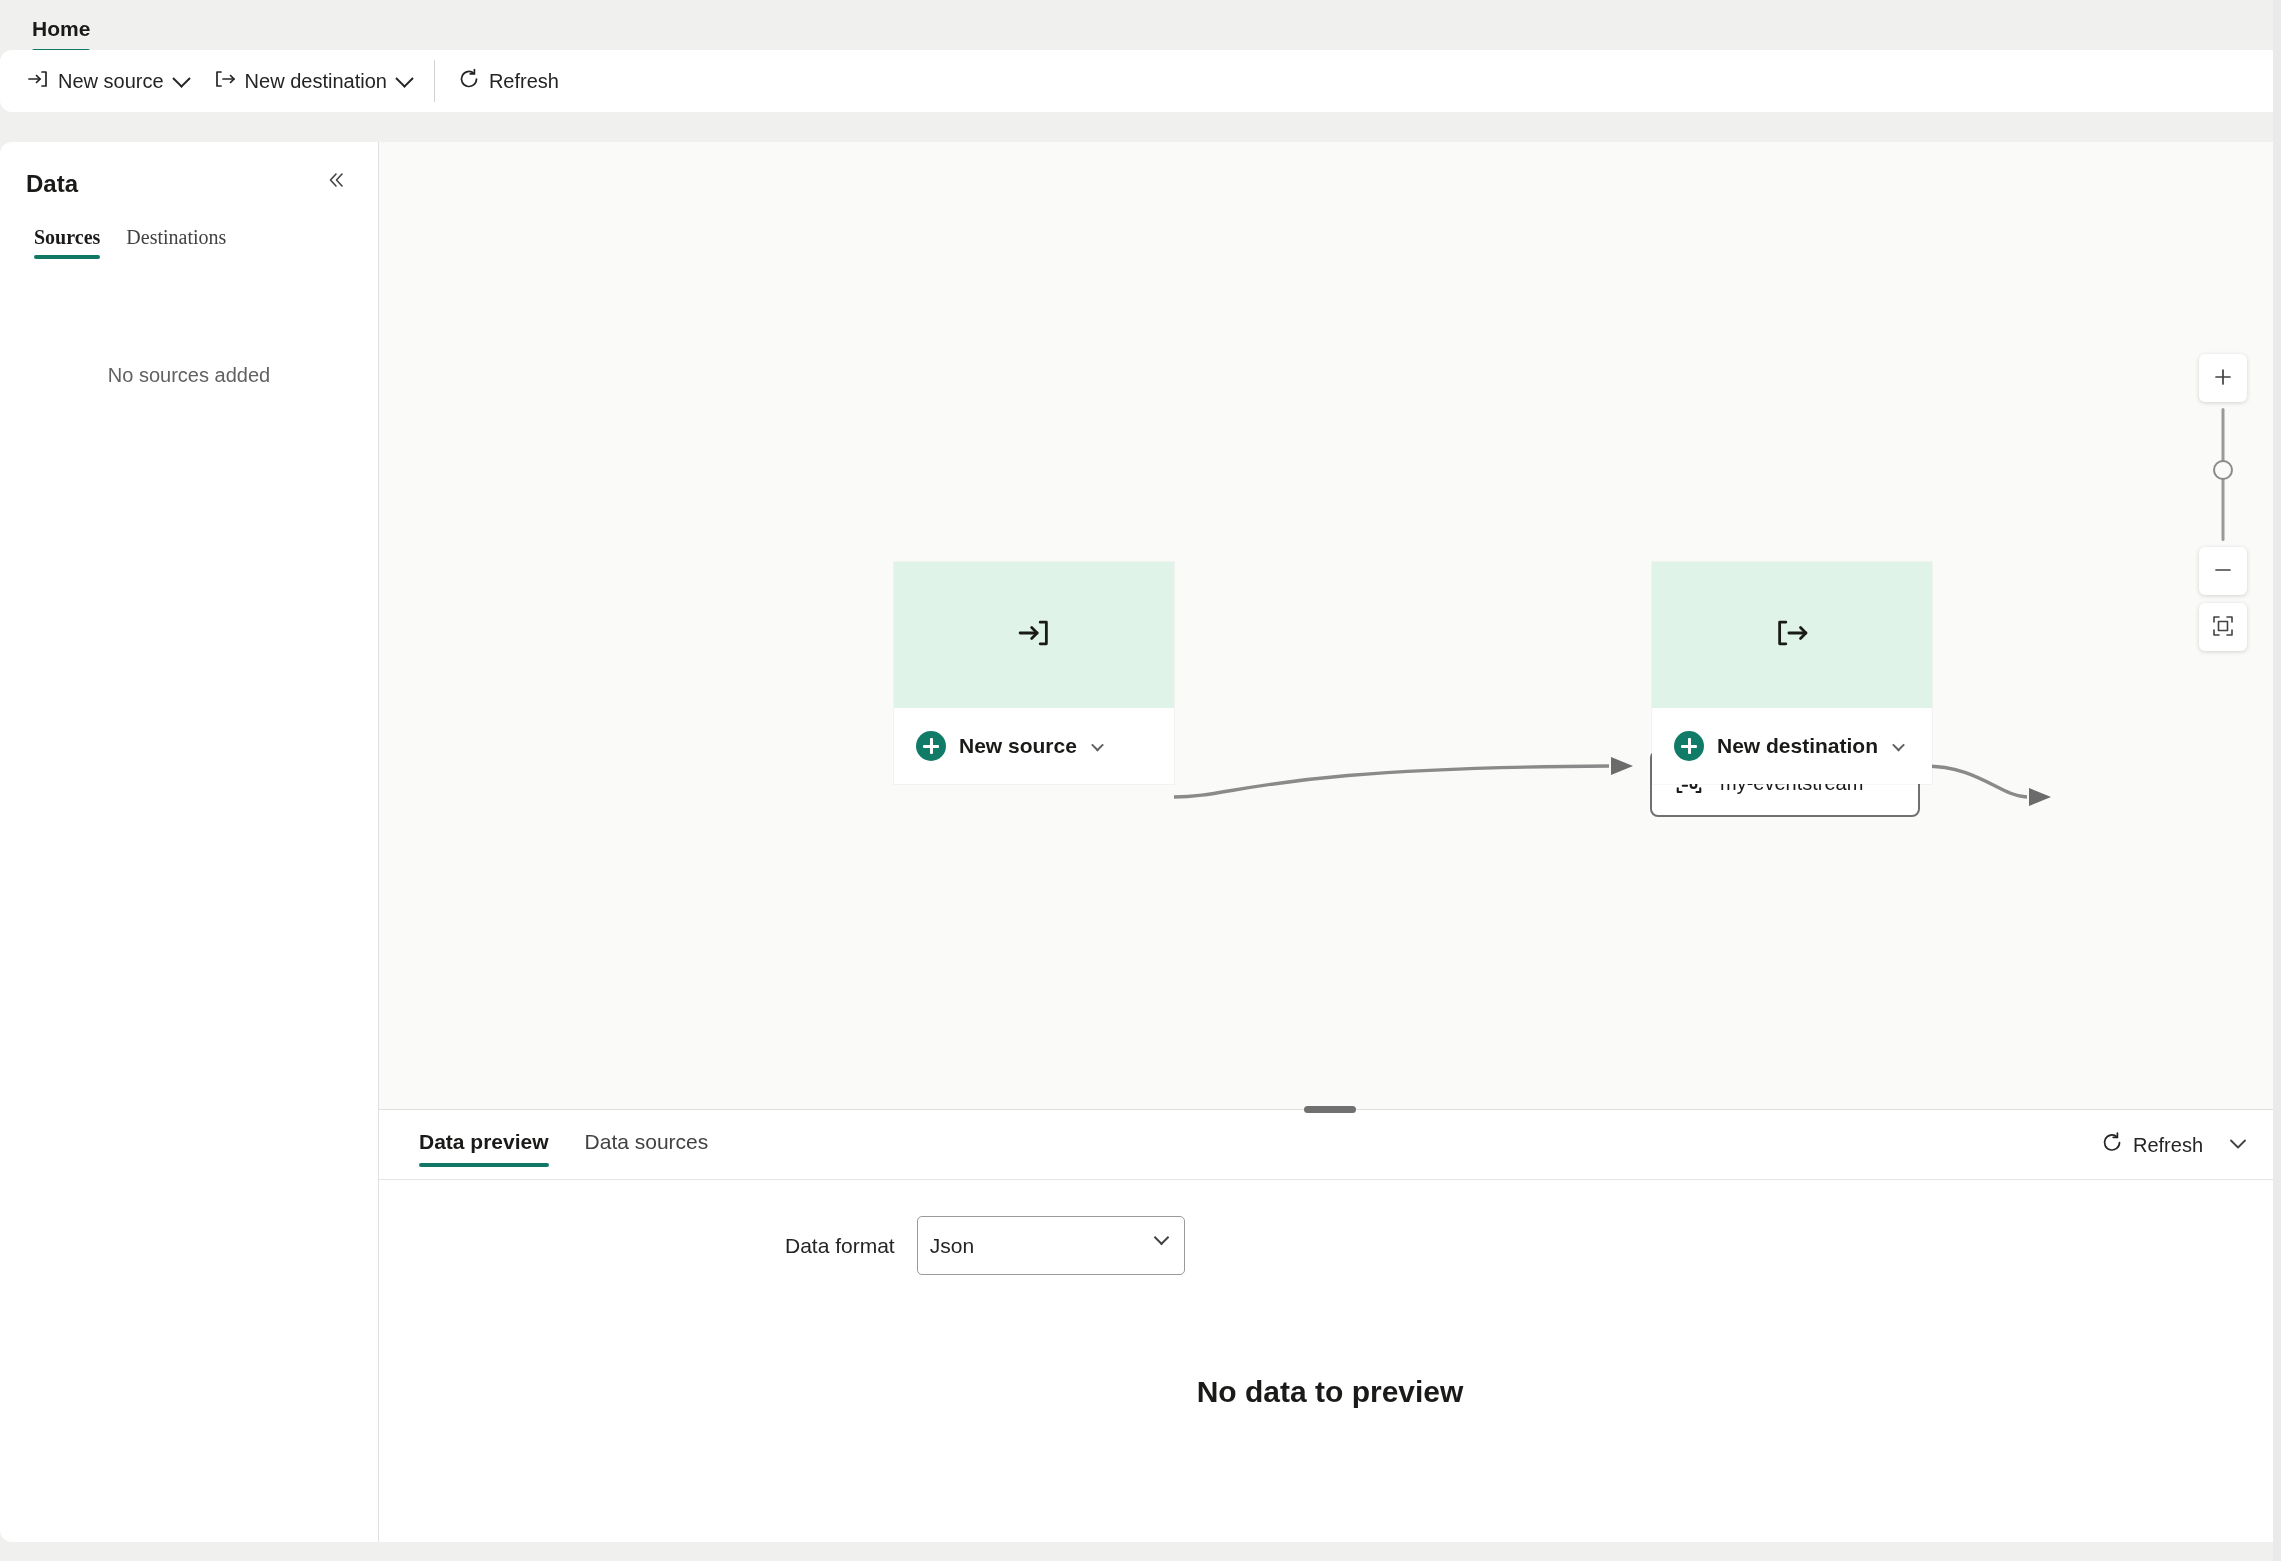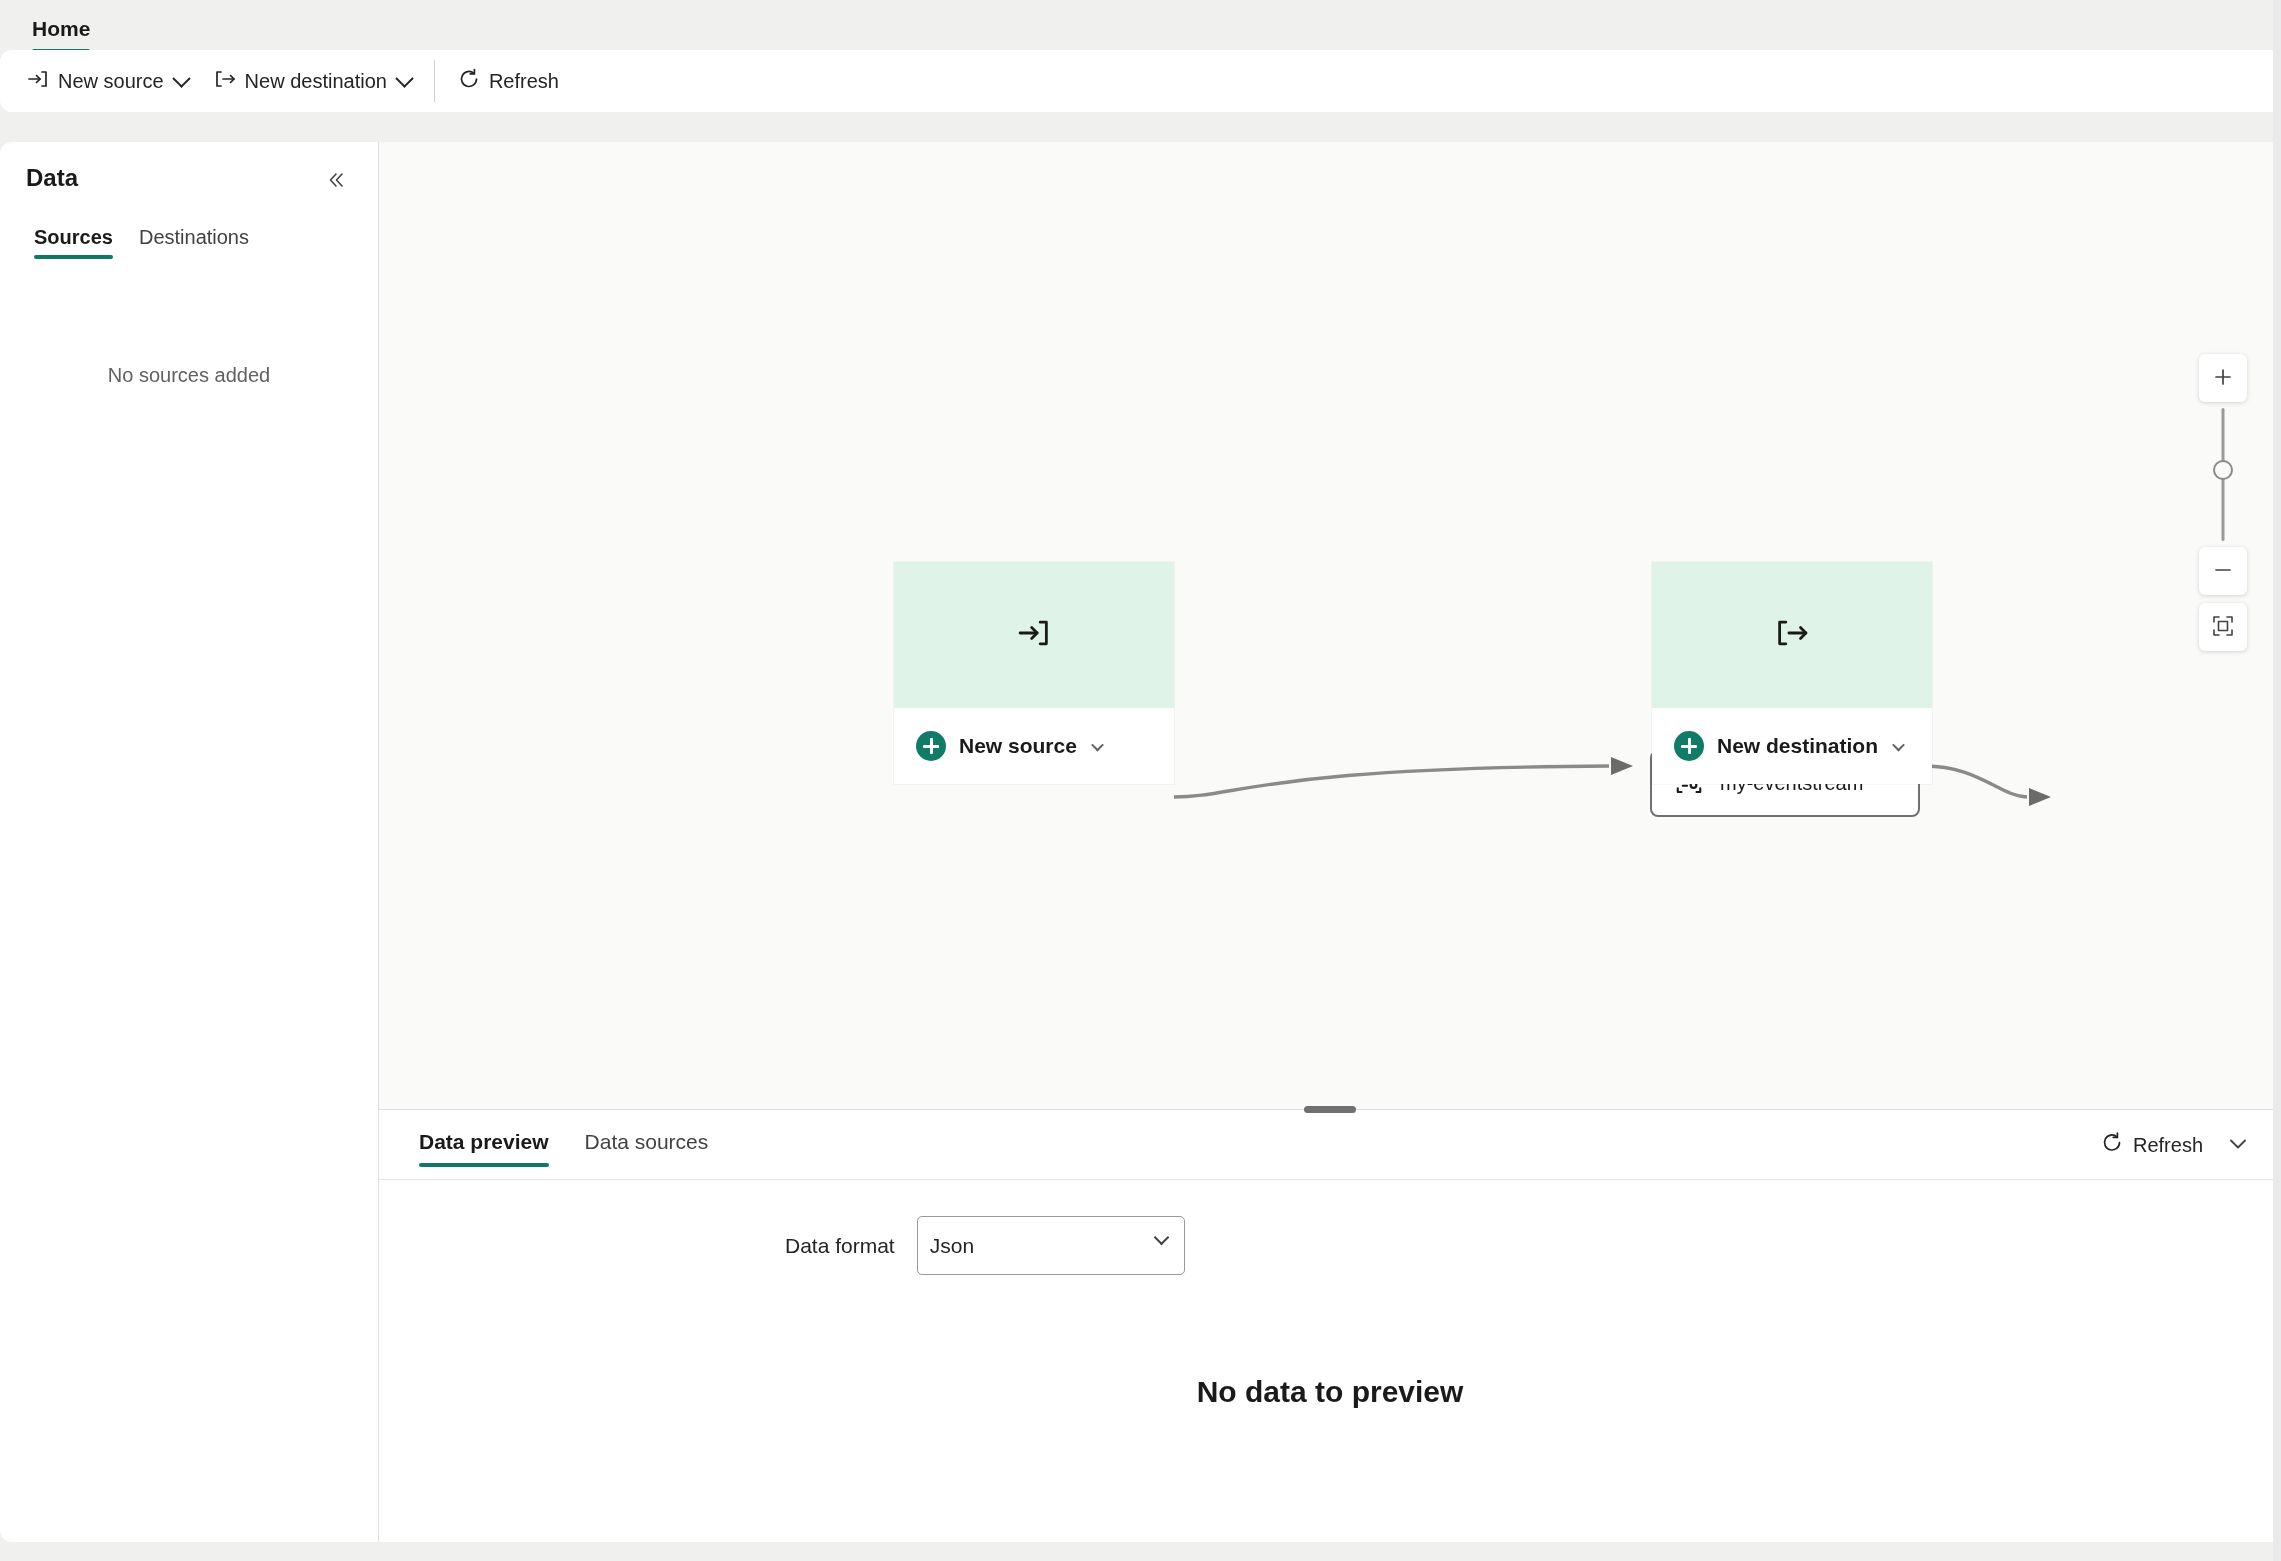--- a/index.html
+++ b/index.html
@@ -56,37 +56,37 @@
   .body-wrap {
     position: absolute; left: 0; top: 122px; width: 2281px; height: 1439px;
   }
   .sidebar {
     position: absolute; left: 0; top: 20px; width: 379px; height: 1400px;
     background: #ffffff;
     border-top-left-radius: 12px; border-bottom-left-radius: 12px;
     border-right: 1px solid #e0e0e0;
   }
   .sidebar-header {
-    display: flex; align-items: flex-start; justify-content: space-between;
+    display: flex; align-items: flex-end; justify-content: space-between;
     padding: 22px 26px 0 26px;
   }
   .sidebar-title { font-size: 24px; font-weight: 600; color: #1a1a19; }
   .collapse-btn {
     width: 34px; height: 34px; display: flex; align-items: center; justify-content: center;
     border: none; background: transparent; cursor: pointer; border-radius: 4px;
     color: #424242;
   }
   .side-tabs {
     display: flex; gap: 6px; padding: 22px 26px 0 24px;
   }
   .side-tab {
     position: relative; padding: 6px 10px 14px 10px;
     font-size: 20px; color: #424242; cursor: pointer;
     background: transparent; border: none;
-    font-family: Liberation Sans, sans-serif;
+    font-family: Liberation Serif, serif;
   }
   .side-tab.active { color: #1a1a19; font-weight: 700; }
   .side-tab.active::after {
     content: ""; position: absolute; left: 10px; right: 10px; bottom: 4px;
     height: 4px; border-radius: 2px; background: #117865;
   }
   .side-empty {
     position: absolute; left: 0; right: 0; top: 222px;
     text-align: center; font-size: 20px; color: #616161;
   }

